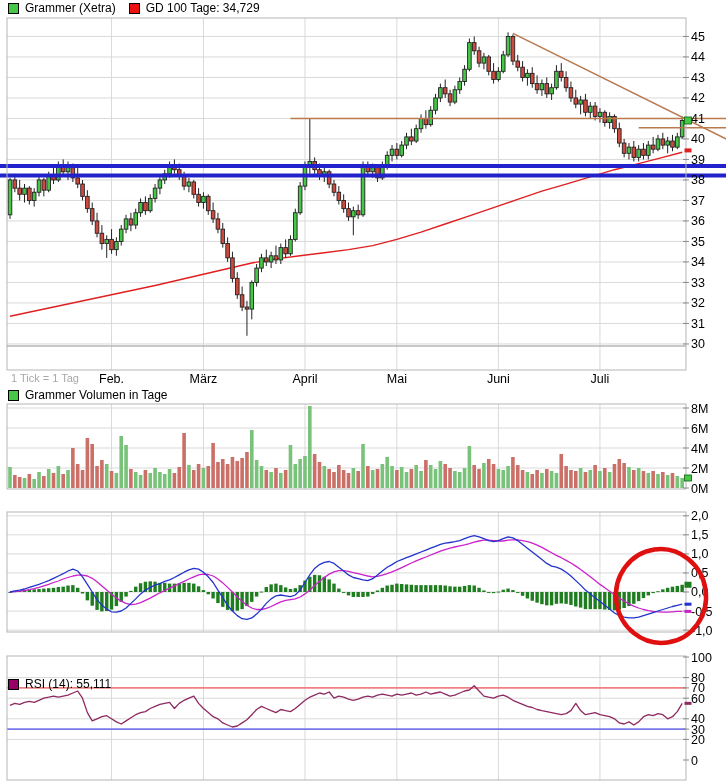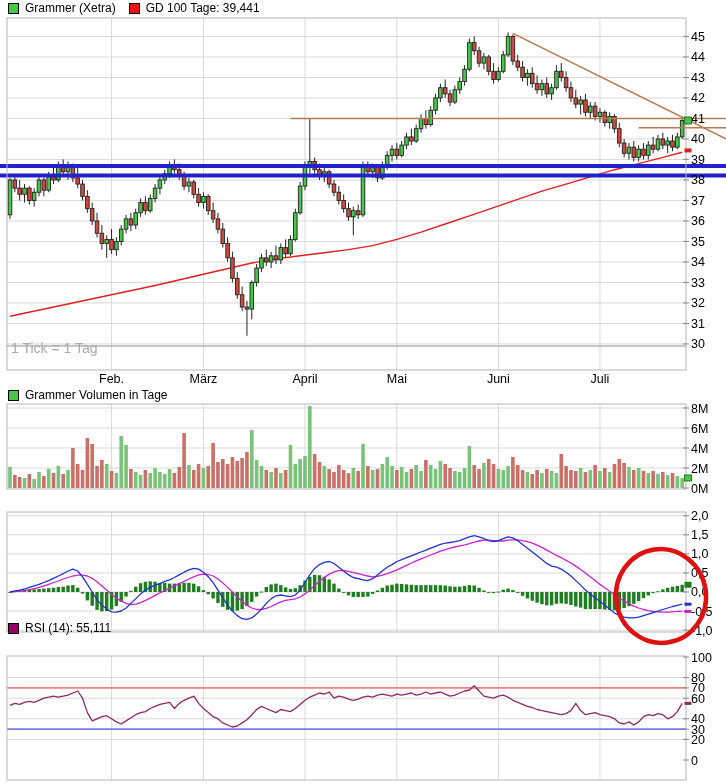--- a/index.html
+++ b/index.html
@@ -2,51 +2,51 @@
 <html><head>
 <meta charset="utf-8">
 <style>
   html,body{margin:0;padding:0;background:#fff}
   .stage{position:relative;width:726px;height:784px;background:#fff;overflow:hidden;
          font-family:"Liberation Sans",sans-serif;}
   .legend{position:absolute;left:8px;display:flex;align-items:center;gap:13px;
           font-size:12px;color:#000;white-space:nowrap;z-index:5}
   .li{display:flex;align-items:center;gap:6px}
   .sw{width:9px;height:9px;border:1px solid #000;display:inline-block;flex:0 0 auto}
-  .footnote{position:absolute;left:11px;top:340px;font-size:14px;color:#a9a9a9;z-index:5}
+  .footnote{position:absolute;left:11px;top:372px;font-size:11px;color:#a9a9a9;z-index:5}
   #cv{position:absolute;left:0;top:0}
   #cv text{font-family:"Liberation Sans",sans-serif;fill:#000}
 </style>
 </head>
 <body>
 
 <div class="stage">
 
   <div class="legend" style="top:1px">
     <span class="li">
       <i class="sw" style="background: rgb(70, 200, 70);"></i>
       <span>Grammer (Xetra)</span>
     </span>
     <span class="li">
       <i class="sw" style="background: rgb(238, 17, 17);"></i>
-      <span>GD 100 Tage: 39,441</span>
+      <span>GD 100 Tage: 34,729</span>
     </span>
   </div>
 
   <div class="footnote">1 Tick = 1 Tag</div>
 
   <div class="legend" style="top:388px">
     <span class="li">
       <i class="sw" style="background: rgb(70, 200, 70);"></i>
       <span>Grammer Volumen in Tage</span>
     </span>
   </div>
 
 
-  <div class="legend" style="top:621px">
+  <div class="legend" style="top:677px">
     <span class="li">
       <i class="sw" style="background: rgb(153, 0, 102);"></i>
       <span>RSI (14): 55,111</span>
     </span>
   </div>
 
   <svg id="cv" width="726" height="784" viewBox="0 0 726 784">
       <g>
         <line x1="7" y1="36.449999999999974" x2="686" y2="36.449999999999974" stroke="#d9d9d9" stroke-width="1"></line>
         <line x1="7" y1="56.949999999999974" x2="686" y2="56.949999999999974" stroke="#d9d9d9" stroke-width="1"></line>

